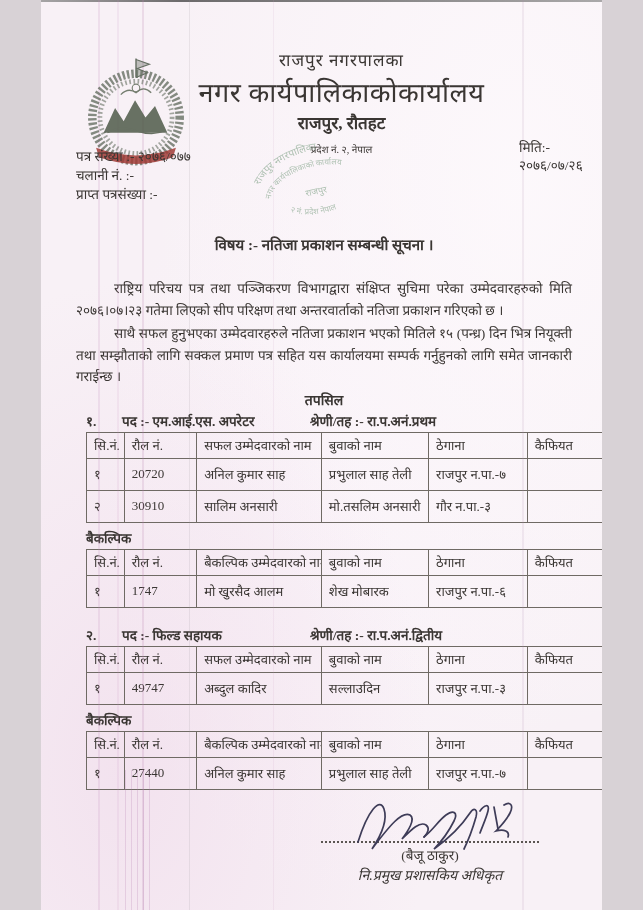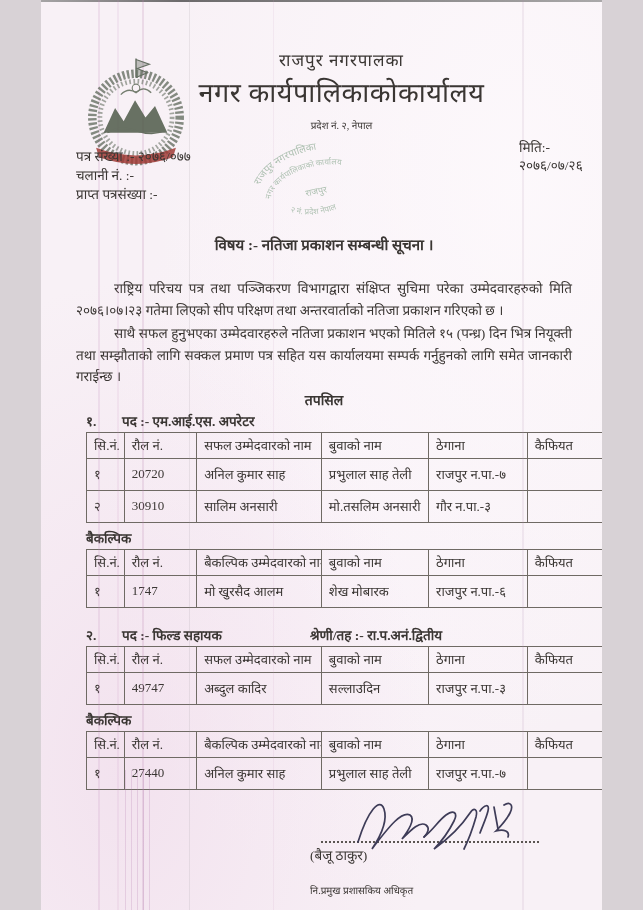--- a/index.html
+++ b/index.html
@@ -43,25 +43,25 @@
   th,td{border:1px solid #6f6a64;padding:2px 7px;text-align:left;font-weight:400;
     overflow:hidden;white-space:nowrap;margin-left:41px;}
   th{height:21px;}
   td{height:27px;}
   td:nth-child(3){font-weight:400;}
   col.c1{width:6.5%;}col.c2{width:12.5%;}col.c3{width:21.5%;}
   col.c4{width:18.5%;}col.c5{width:17%;}col.c6{width:23.5%;}
   .alt-label{font-weight:700;font-size:13.5px;margin-top:6px;padding-left:10px;}
   .gap-lg{margin-top:18px;}
   
-  .sig-block{width:240px;margin:2px 22px 0 auto;position:relative;}
+  .sig-block{width:240px;margin:2px 22px 0 auto;text-align:center;position:relative;}
   .sig-scribble{display:block;margin:0 auto -14px auto;position:relative;left:10px;}
   .sig-line{border-bottom:2px dotted #5b5652;width:218px;margin:0 auto;height:1px;}
   .sig-name{font-size:13.5px;margin-top:3px;}
-  .sig-title{font-size:10px;margin-top:19px;}
+  .sig-title{font-size:14px;margin-top:1px;font-style:italic;}
 </style>
 </head>
 <body>
 
 <div class="page">
   <div class="scan-edge"></div>
 
   <div class="streak" style="left:57px;width:2px;background:rgba(196,140,186,.18)"></div>
   <div class="streak" style="left:76px;width:2px;background:rgba(196,140,186,.12)"></div>
   <div class="streak" style="left:101px;width:2px;background:rgba(186,130,176,.20)"></div>
@@ -85,20 +85,21 @@
         <path d="M30,80 Q45,72 60,78 Q78,84 90,78" stroke="#45523f" stroke-width="1.5" fill="none"></path>
         <path d="M44,40 Q52,32 60,38 Q68,30 76,38" stroke="#55624f" stroke-width="1.4" fill="none"></path>
         <circle cx="60" cy="33" r="4" fill="none" stroke="#55624f" stroke-width="1.2"></circle>
       </g>
       <path d="M18,96 Q60,112 102,96 L99,106 Q60,120 21,106 Z" fill="#a03b36" opacity=".85"></path>
     </svg>
 
     <div class="head-center">
       <div class="muni">राजपुर नगरपालका</div>
       <div class="office">नगर कार्यपालिकाकोकार्यालय</div>
+      <div class="addr">राजपुर, रौतहट</div>
       <div class="prov">प्रदेश नं. २, नेपाल</div>
     </div>
 
     <svg class="stamp" viewBox="0 0 160 104">
       <defs>
         <path id="arcTop" d="M18,60 A62,38 0 0 1 142,60"></path>
         <path id="arcMid" d="M30,66 A50,28 0 0 1 130,66"></path>
         <path id="arcBot" d="M34,64 A48,30 0 0 0 126,64"></path>
       </defs>
       <g fill="#7fa186" font-size="10" font-family="inherit">
@@ -123,20 +124,21 @@
     <div class="paras">
       <p>राष्ट्रिय परिचय पत्र तथा पञ्जिकरण विभागद्वारा संक्षिप्त सुचिमा परेका उम्मेदवारहरुको मिति २०७६।०७।२३ गतेमा लिएको सीप परिक्षण तथा अन्तरवार्ताको नतिजा प्रकाशन गरिएको छ ।</p>
       <p>साथै सफल हुनुभएका उम्मेदवारहरुले नतिजा प्रकाशन भएको मितिले १५ (पन्ध्र) दिन भित्र नियूक्ती तथा सम्झौताको लागि सक्कल प्रमाण पत्र सहित यस कार्यालयमा सम्पर्क गर्नुहुनको लागि समेत जानकारी गराईन्छ ।</p>
     </div>
 
     <div class="schedule">तपसिल</div>
 
     <div class="section-head">
       <span class="sec-no">१.</span>
       <span class="sec-post">पद :- एम.आई.एस. अपरेटर</span>
+      <span class="sec-grade">श्रेणी/तह :- रा.प.अनं.प्रथम</span>
     </div>
     <table>
       <colgroup>
           <col class="c1">
           <col class="c2">
           <col class="c3">
           <col class="c4">
           <col class="c5">
           <col class="c6">
         </colgroup>

